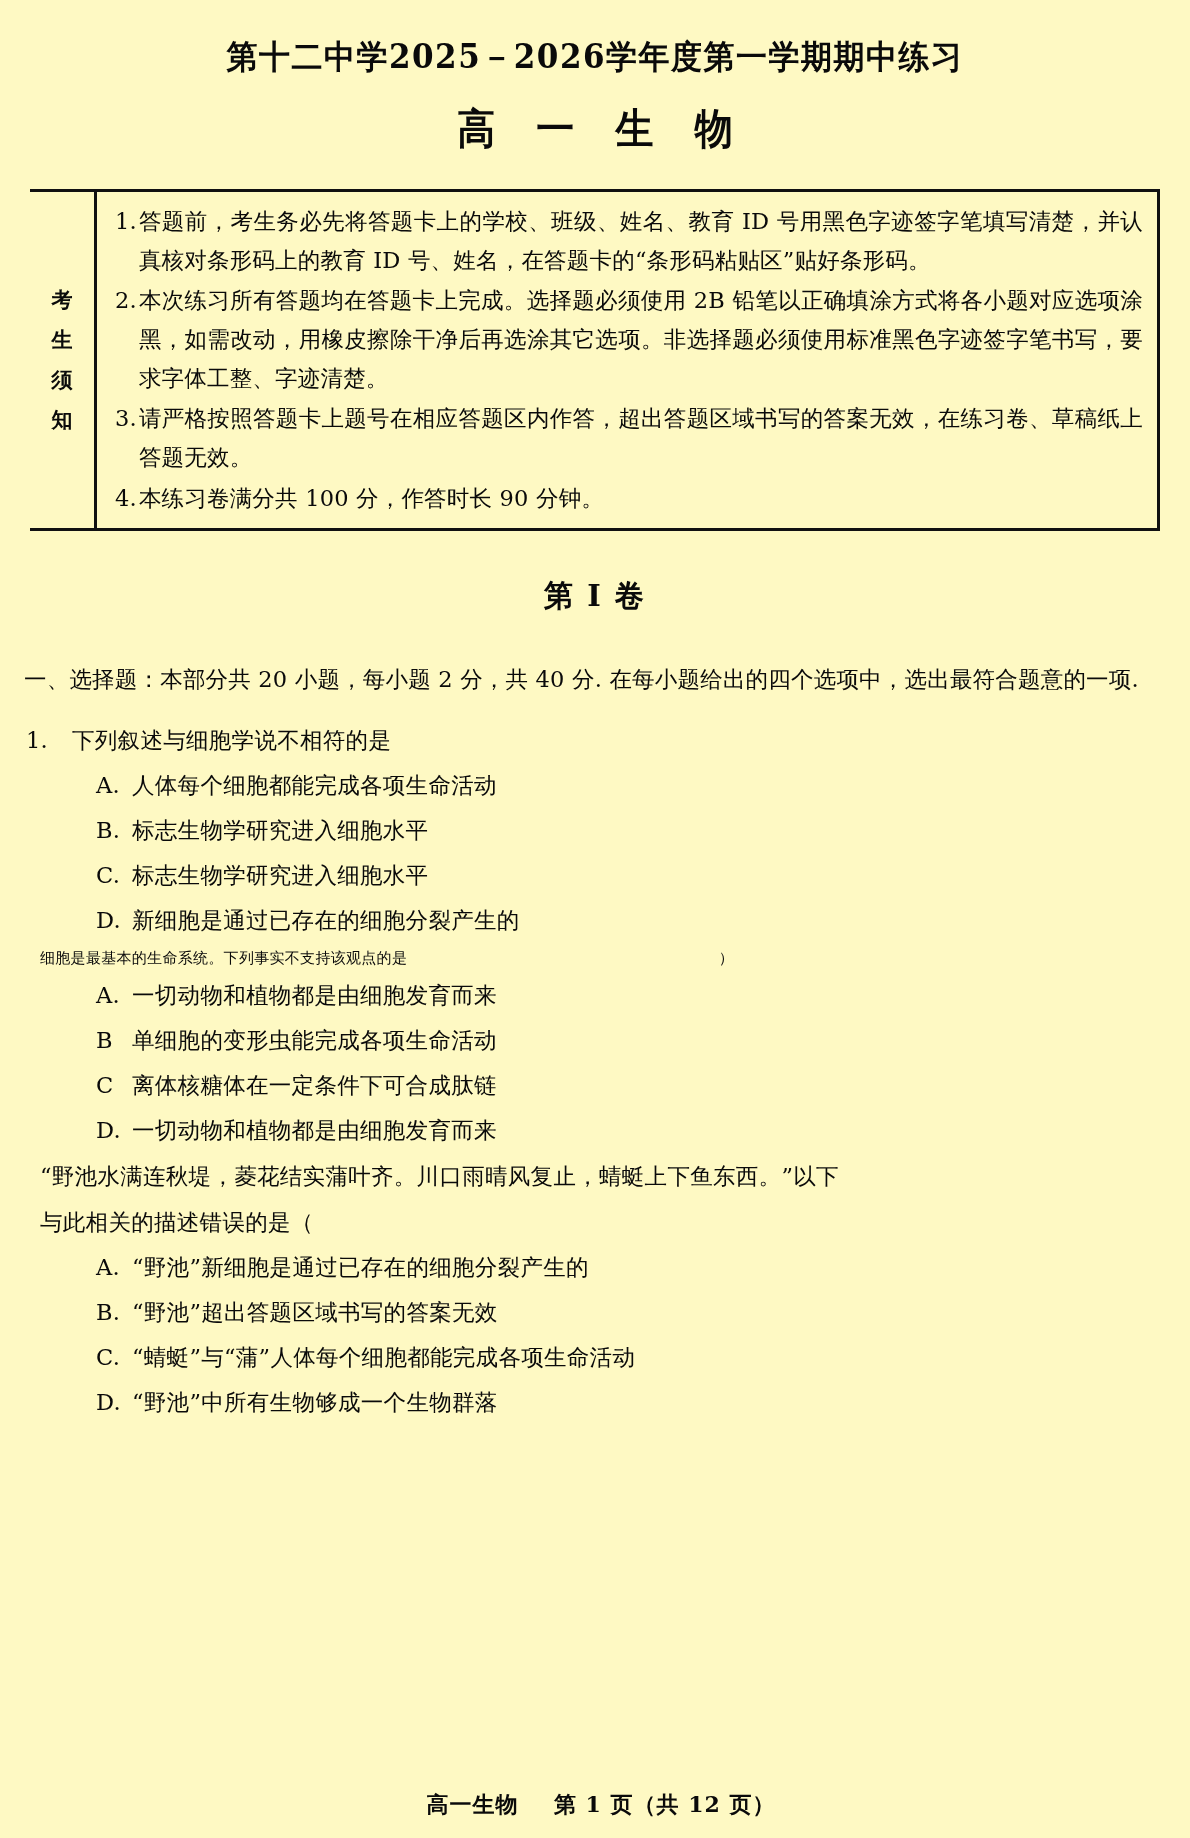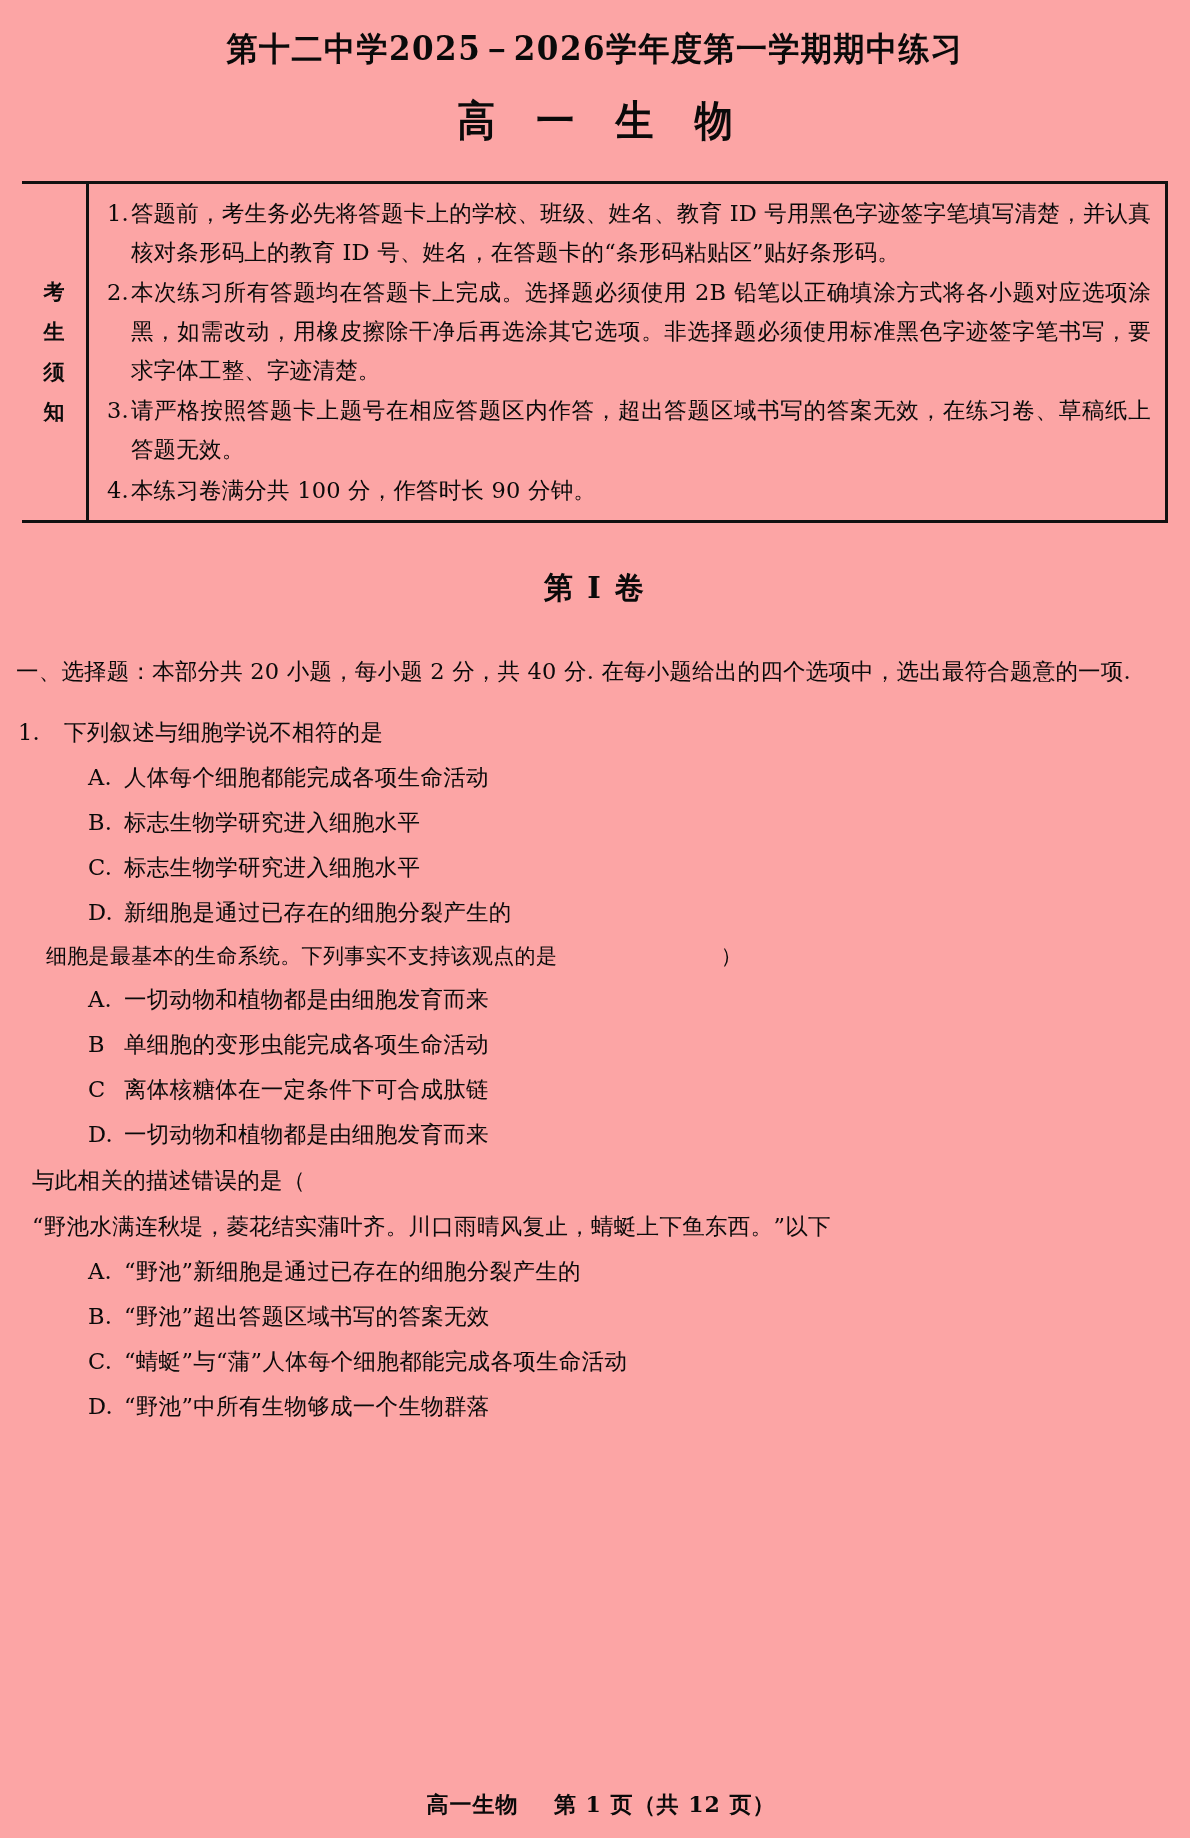--- a/index.html
+++ b/index.html
@@ -14,22 +14,22 @@
     position: relative;
     font-family: "DejaVu Serif", "Liberation Serif", serif;
     color: #0a0a0a;
     overflow: hidden;
   }
 
   
   .page {
     position: absolute;
     inset: 0;
-    background: #fca5a5;
-    padding: 0;
+    background: #fef9c3;
+    padding: 8px;
   }
 
   
   .doc-title {
     text-align: center;
     font-size: 31px;
     font-weight: 700;
     letter-spacing: 1.5px;
     margin: 14px 0 0 0;
     padding-top: 14px;
@@ -131,23 +131,23 @@
     font-size: 22.5px;
     line-height: 2.0;
     margin-left: 70px;
     letter-spacing: 0.3px;
     display: flex;
   }
   .opt-letter { flex: 0 0 36px; }
   .opt-text { flex: 1 1 auto; }
 
   .q-plain {
-    font-size: 21px;
-    line-height: 2.0;
-    margin-left: 28px;
+    font-size: 15px;
+    line-height: 2.0;
+    margin-left: 14px;
     letter-spacing: 0.3px;
     position: relative;
   }
   .q-plain .trail-paren {
     position: absolute;
     right: 430px;
   }
   .q-para {
     font-size: 22.5px;
     line-height: 2.05;
@@ -255,22 +255,22 @@
     </div>
     <div class="q-opt">
       <span class="opt-letter">C</span>
       <span class="opt-text">离体核糖体在一定条件下可合成肽链</span>
     </div>
     <div class="q-opt">
       <span class="opt-letter">D.</span>
       <span class="opt-text">一切动物和植物都是由细胞发育而来</span>
     </div>
 
+    <div class="q-para">“野池水满连秋堤，菱花结实蒲叶齐。川口雨晴风复止，蜻蜓上下鱼东西。”以下</div>
     <div class="q-para">与此相关的描述错误的是（</div>
-    <div class="q-para">“野池水满连秋堤，菱花结实蒲叶齐。川口雨晴风复止，蜻蜓上下鱼东西。”以下</div>
 
     <div class="q-opt">
       <span class="opt-letter">A.</span>
       <span class="opt-text">“野池”新细胞是通过已存在的细胞分裂产生的</span>
     </div>
     <div class="q-opt">
       <span class="opt-letter">B.</span>
       <span class="opt-text">“野池”超出答题区域书写的答案无效</span>
     </div>
     <div class="q-opt">

